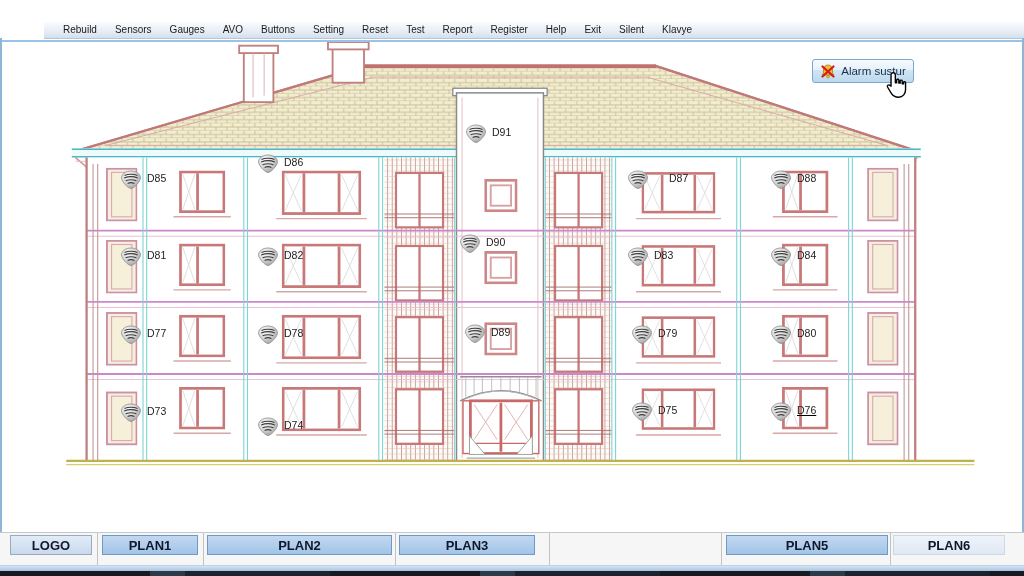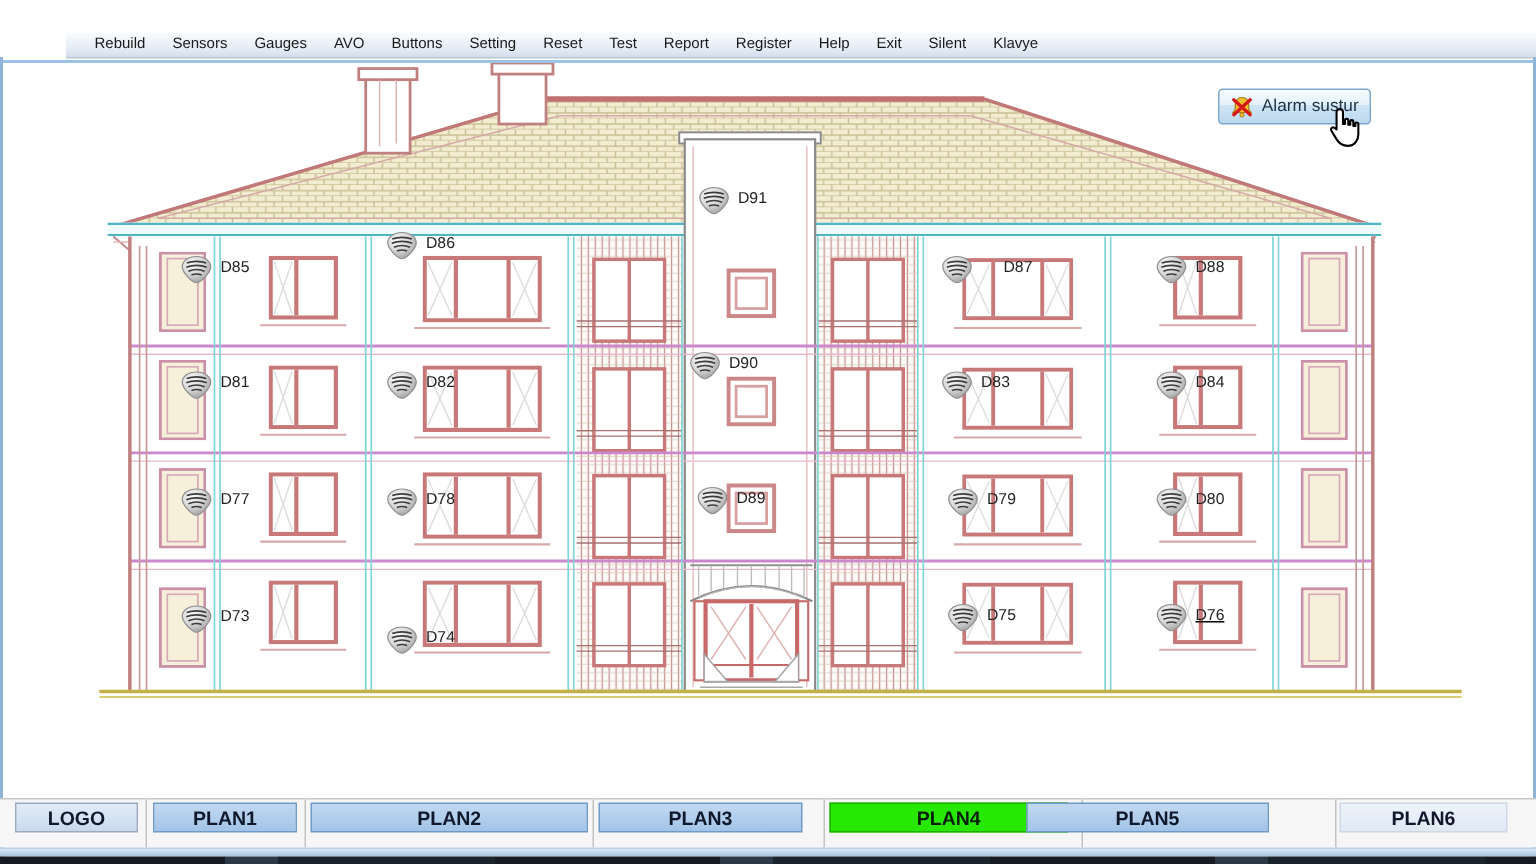--- a/index.html
+++ b/index.html
@@ -688,20 +688,19 @@
       <div class="tab-divider" style="left: 97px;"></div>
       <div class="tab-divider" style="left: 203px;"></div>
       <div class="tab-divider" style="left: 395px;"></div>
       <div class="tab-divider" style="left: 549px;"></div>
       <div class="tab-divider" style="left: 721px;"></div>
       <div class="tab-divider" style="left: 890px;"></div>
       <div class="tab logo" style="left: 10px; width: 82px;">LOGO</div>
       <div class="tab blue" style="left: 102px; width: 96px;">PLAN1</div>
       <div class="tab blue" style="left: 207px; width: 185px;">PLAN2</div>
       <div class="tab blue" style="left: 399px; width: 136px;">PLAN3</div>
-      <div class="tab green" style="left: 553px; width: 159px;">PLAN4</div>
-      <div class="tab blue" style="left: 684px; width: 162px;">PLAN5</div>
+      <div class="tab blue" style="left: 726px; width: 162px;">PLAN5</div>
       <div class="tab pale" style="left: 893px; width: 112px;">PLAN6</div>
     </div>
 
   <div class="win-bottom"></div>
   <div class="taskbar-strip"></div>
 </div>
 
 </body></html>

